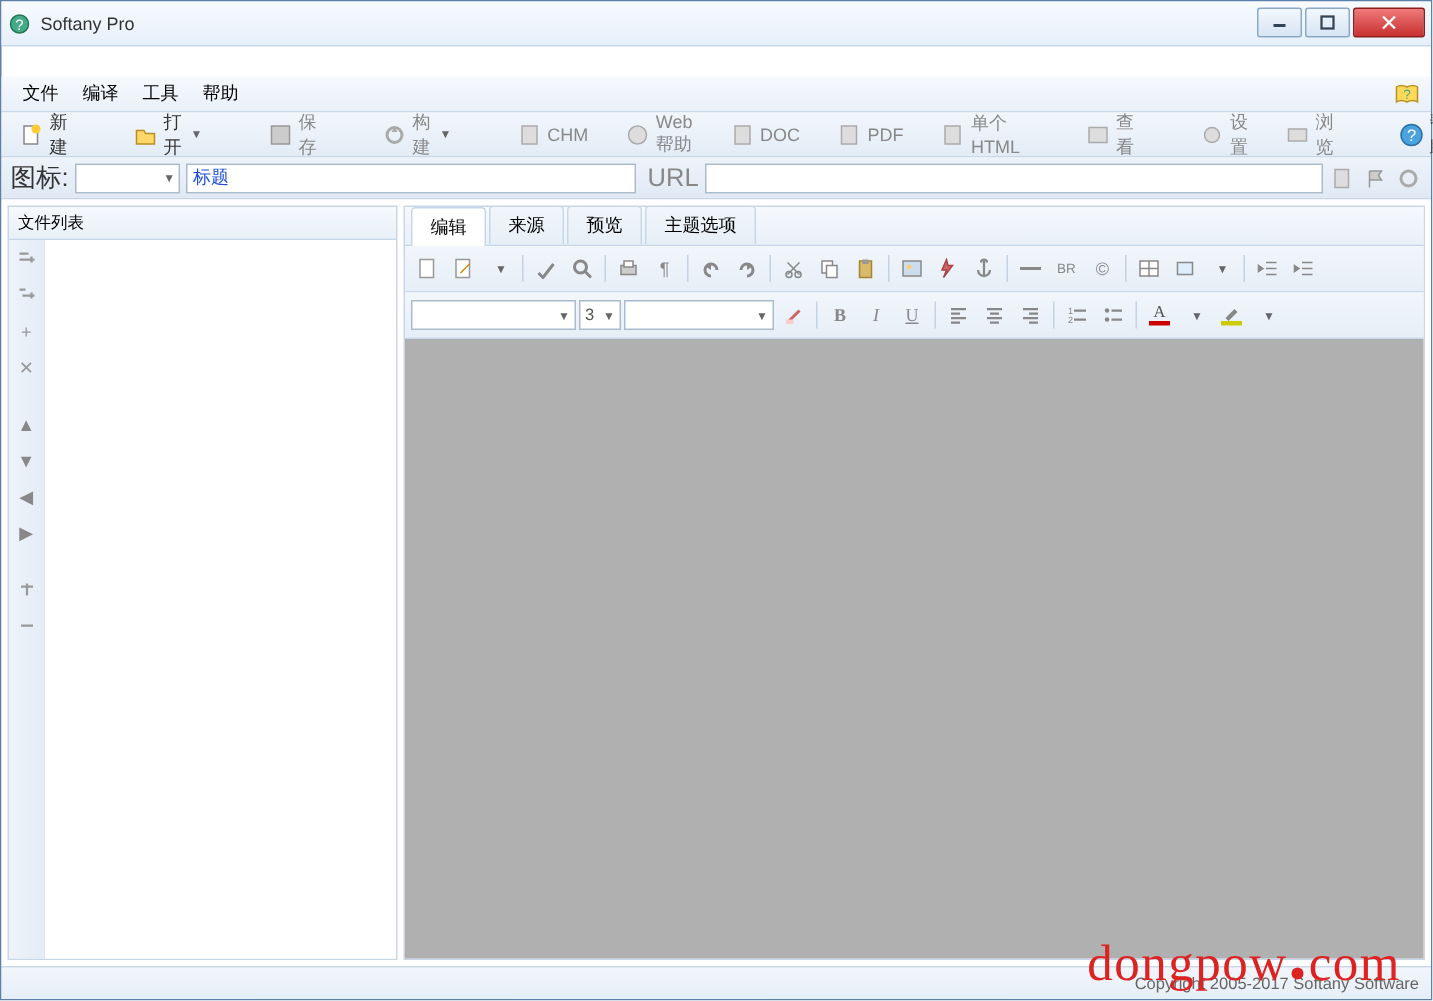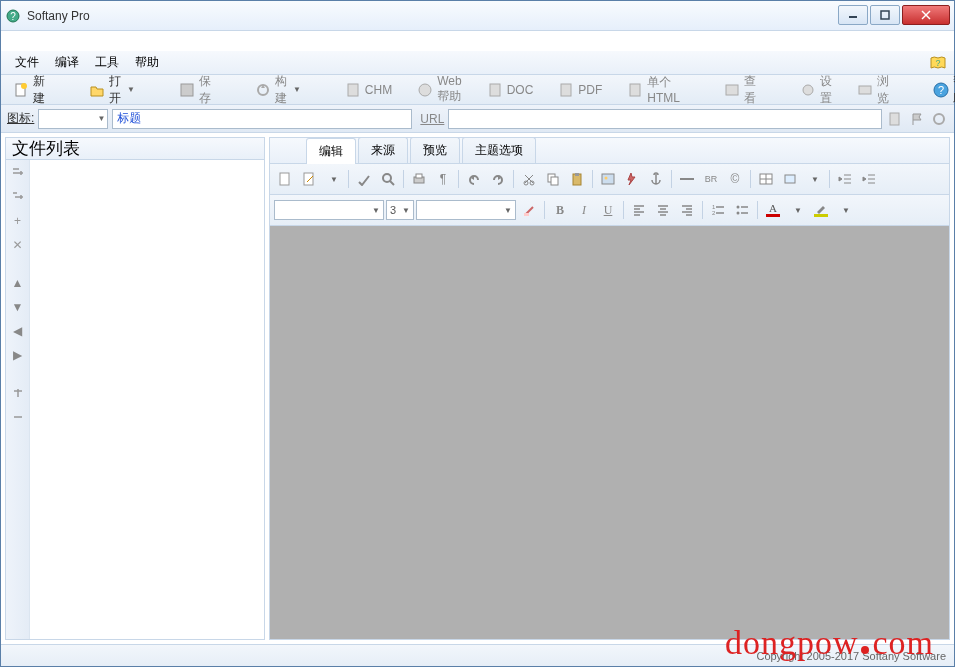--- a/index.html
+++ b/index.html
@@ -25,41 +25,41 @@
 
 .toolbar { height: 30px; background: linear-gradient(#f2f6fb,#e3ecf6); border-bottom: 1px solid #c8d7e8; display: flex; align-items: center; padding: 0 6px; gap: 13px; }
 .tbtn { display: flex; align-items: center; padding: 3px 6px; gap: 4px; color: #888; cursor: default; border-radius:2px;}
 .tbtn.enabled { color: #333; }
 .tbtn .ic { width: 16px; height: 16px; display:inline-flex; align-items:center; justify-content:center;}
 .tsep { width: 1px; height: 20px; background: #c3d2e4; margin: 0 3px; }
 .dropdown-arrow { font-size: 8px; color: #666; margin-left:2px;}
 
 
 .toolbar2 { height: 28px; background: linear-gradient(#eef3fa,#e0e9f4); border-bottom: 1px solid #c8d7e8; display: flex; align-items: center; padding: 0 6px; gap: 4px; }
-.lbl { color: #333; font-size: 12px; text-decoration: underline; }
+.lbl { color: #333; font-size: 17px; }
 .combo { height: 20px; border: 1px solid #abc; background: #fff; display:flex; align-items:center; padding: 0 2px;}
 .combo.small { width: 70px; }
 .textfield { height: 20px; border: 1px solid #abc; background: #fff; padding: 0 4px; color:#1d4ed8; flex-shrink:0;}
 .tf-title { width: 300px; }
 .tf-url { flex:1; }
 .ticon { width:18px; height:18px; display:inline-flex; align-items:center; justify-content:center; color:#888;}
 
 
 .main { flex: 1; display: flex; padding: 4px; gap: 4px; background:#fff; min-height:0;}
 .leftpanel { width: 260px; display: flex; flex-direction: column; border: 1px solid #c8d7e8; }
-.panelhdr { height: 22px; background: linear-gradient(#f6f9fd,#e9f0f9); border-bottom: 1px solid #c8d7e8; display: flex; align-items: center; padding: 0 6px; font-size:17px;}
+.panelhdr { height: 22px; background: linear-gradient(#f6f9fd,#e9f0f9); border-bottom: 1px solid #c8d7e8; display: flex; align-items: center; padding: 0 6px; font-size:11px;}
 .panelbody { flex: 1; display: flex; }
 .sidetb { width: 24px; background: linear-gradient(to right,#eef3fa,#e4ecf6); border-right: 1px solid #dbe5f0; display: flex; flex-direction: column; align-items: center; padding-top: 4px; gap: 6px; }
 .sidebtn { width: 18px; height: 18px; display:flex; align-items:center; justify-content:center; color:#888; cursor:default; font-size:12px;}
 .tree { flex: 1; background: #fff; }
 
 .rightpanel { flex: 1; display: flex; flex-direction: column; border: 1px solid #c8d7e8; min-width:0;}
 .tabs { height: 26px; display: flex; align-items: flex-end; background: linear-gradient(#f6f9fd,#e9f0f9); border-bottom: 1px solid #c8d7e8; padding: 0 4px; gap:0;}
 .tab { padding: 4px 12px; border: 1px solid #c8d7e8; border-bottom: none; background: linear-gradient(#f2f6fb,#e6eef7); margin-right: 2px; border-radius: 3px 3px 0 0; cursor:default; font-size:12px;}
-.tab.active { background: #fff; position: relative; top: 1px; margin-left: 32px; }
+.tab.active { background: #fff; position: relative; top: 1px; }
 
 
 .edtbwrap { background: linear-gradient(#f2f6fb,#e6eef7); border-bottom:1px solid #c8d7e8; padding: 3px 4px;}
 .edtb { display: flex; align-items: center; gap: 2px; flex-wrap:nowrap; height:24px;}
 .ebtn { width: 22px; height: 20px; display: flex; align-items: center; justify-content: center; color: #888; border-radius:2px; cursor:default; font-size:12px;}
 .esep { width: 1px; height: 18px; background: #c3d2e4; margin: 0 2px; }
 .ecombo { height: 20px; border: 1px solid #abc; background:#fff; display:flex; align-items:center; padding:0 3px; font-size:11px; color:#555;}
 .ecombo.font { width: 110px; }
 .ecombo.size { width: 28px; }
 .ecombo.sty { width: 100px; }

